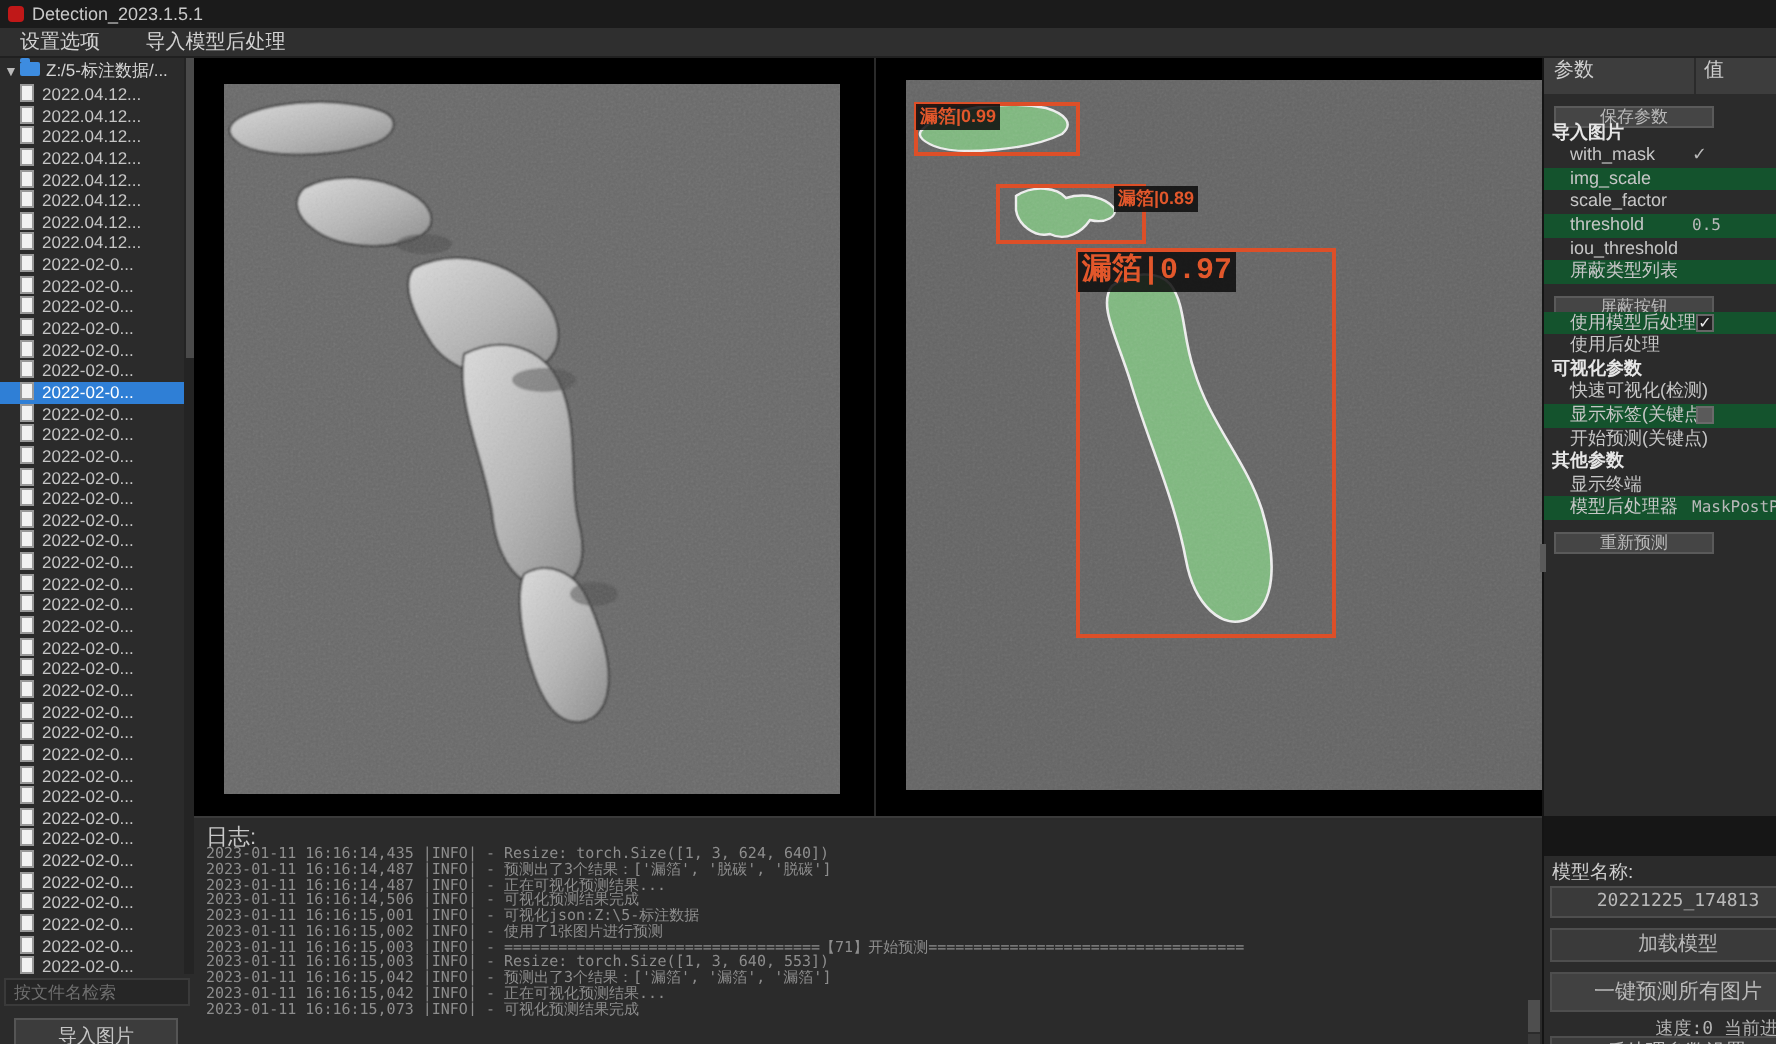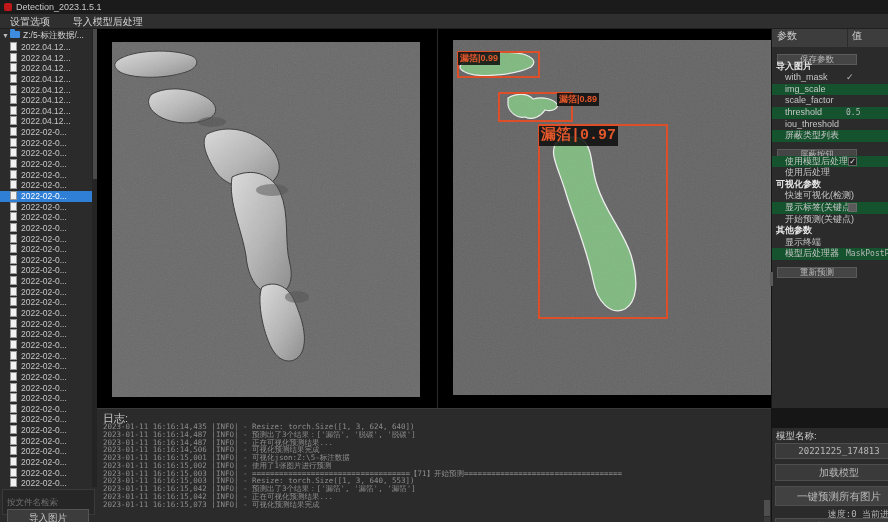--- a/index.html
+++ b/index.html
@@ -25,21 +25,21 @@
   .folder-ic::before { content:""; position:absolute; left:0; top:-2px; width:5px; height:2px;
     background:#3d8ce0; border-radius:1px 1px 0 0; }
   .tree-item { height:10.65px; line-height:10.65px; font-size:8.5px; color:#c6c6c6;
     white-space:nowrap; padding-left:10px; }
   .tree-item.selected { background:#2f7fd6; color:#fff; }
   .file-ic { display:inline-block; width:7px; height:9px; background:#f2f2f2; border:1px solid #999;
     margin-right:4px; vertical-align:-1px; }
   #tree-scroll { left:92px; top:29px; width:5px; height:458px; background:#242424; }
   #tree-thumb { left:92.5px; top:29px; width:4px; height:150px; background:#4a4a4a; }
   #search-input { left:2px; top:489px; width:93px; height:14px; background:#262626;
-    border:1px solid #3a3a3a; color:#bbb; font-size:8.5px; padding:12px 4px;
+    border:1px solid #3a3a3a; color:#bbb; font-size:8.5px; padding:0 4px;
     font-family:"Liberation Sans", sans-serif; }
   #search-input::placeholder { color:#6f6f6f; }
   #import-btn { left:7px; top:509px; width:82px; height:18px; background:#3c3c3c;
     border:1px solid #555; color:#c5c5c5; font-size:9.5px; }
 
   
   #viewer { left:97px; top:29px; width:674px; height:379px; background:#000; }
   #viewer-divider { left:437px; top:29px; width:1px; height:379px; background:#2a2a2a; }
   #left-image { left:112px; top:42px; width:308px; height:355px; background:#696969; overflow:hidden; }
   #right-image { left:453px; top:40px; width:344px; height:355px; background:#646464; overflow:hidden; }

